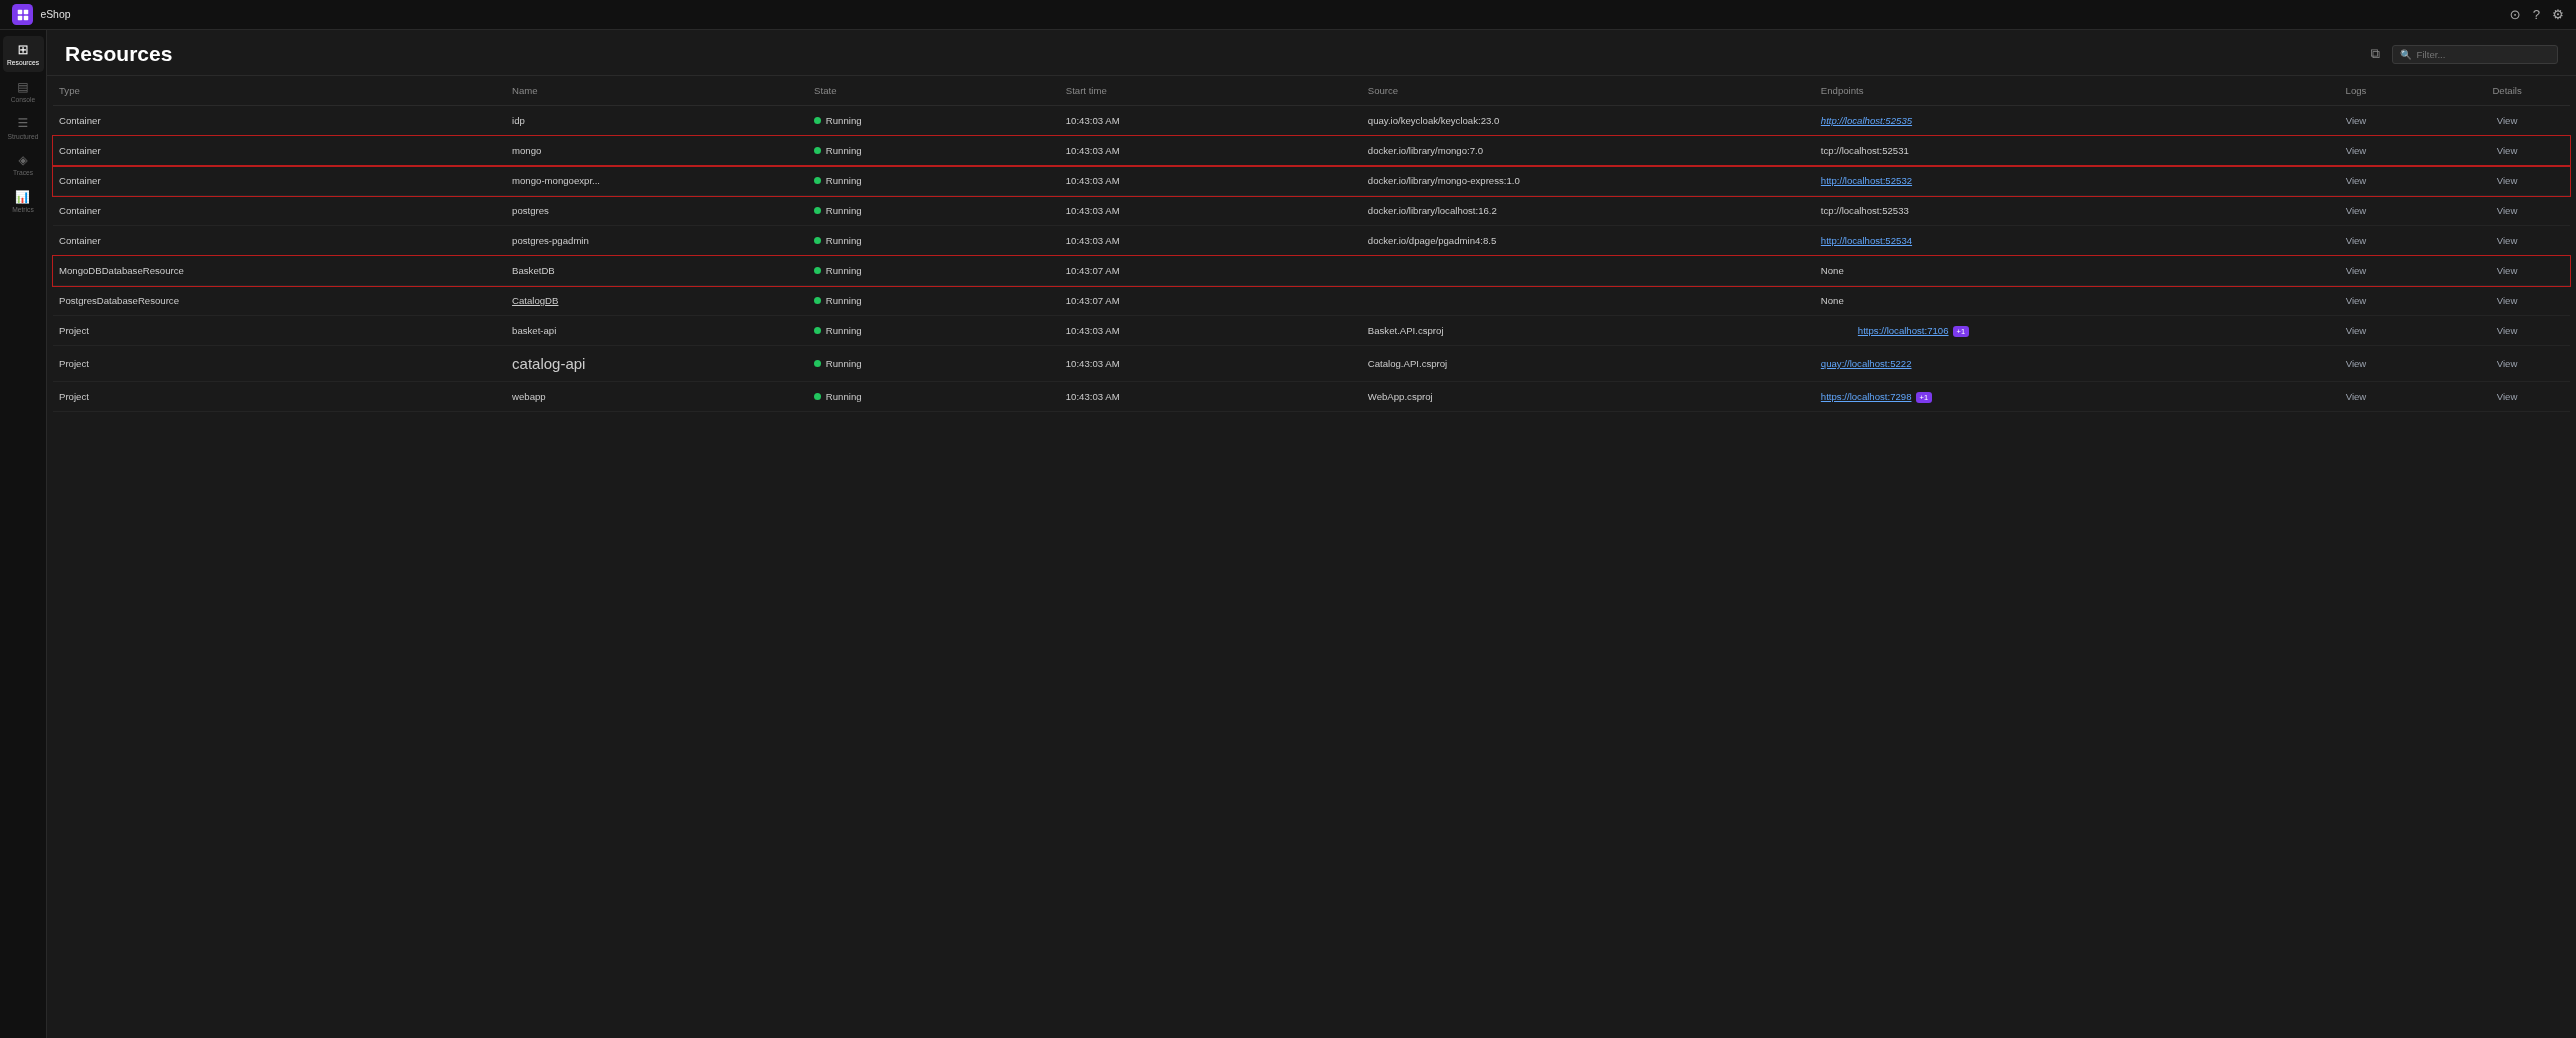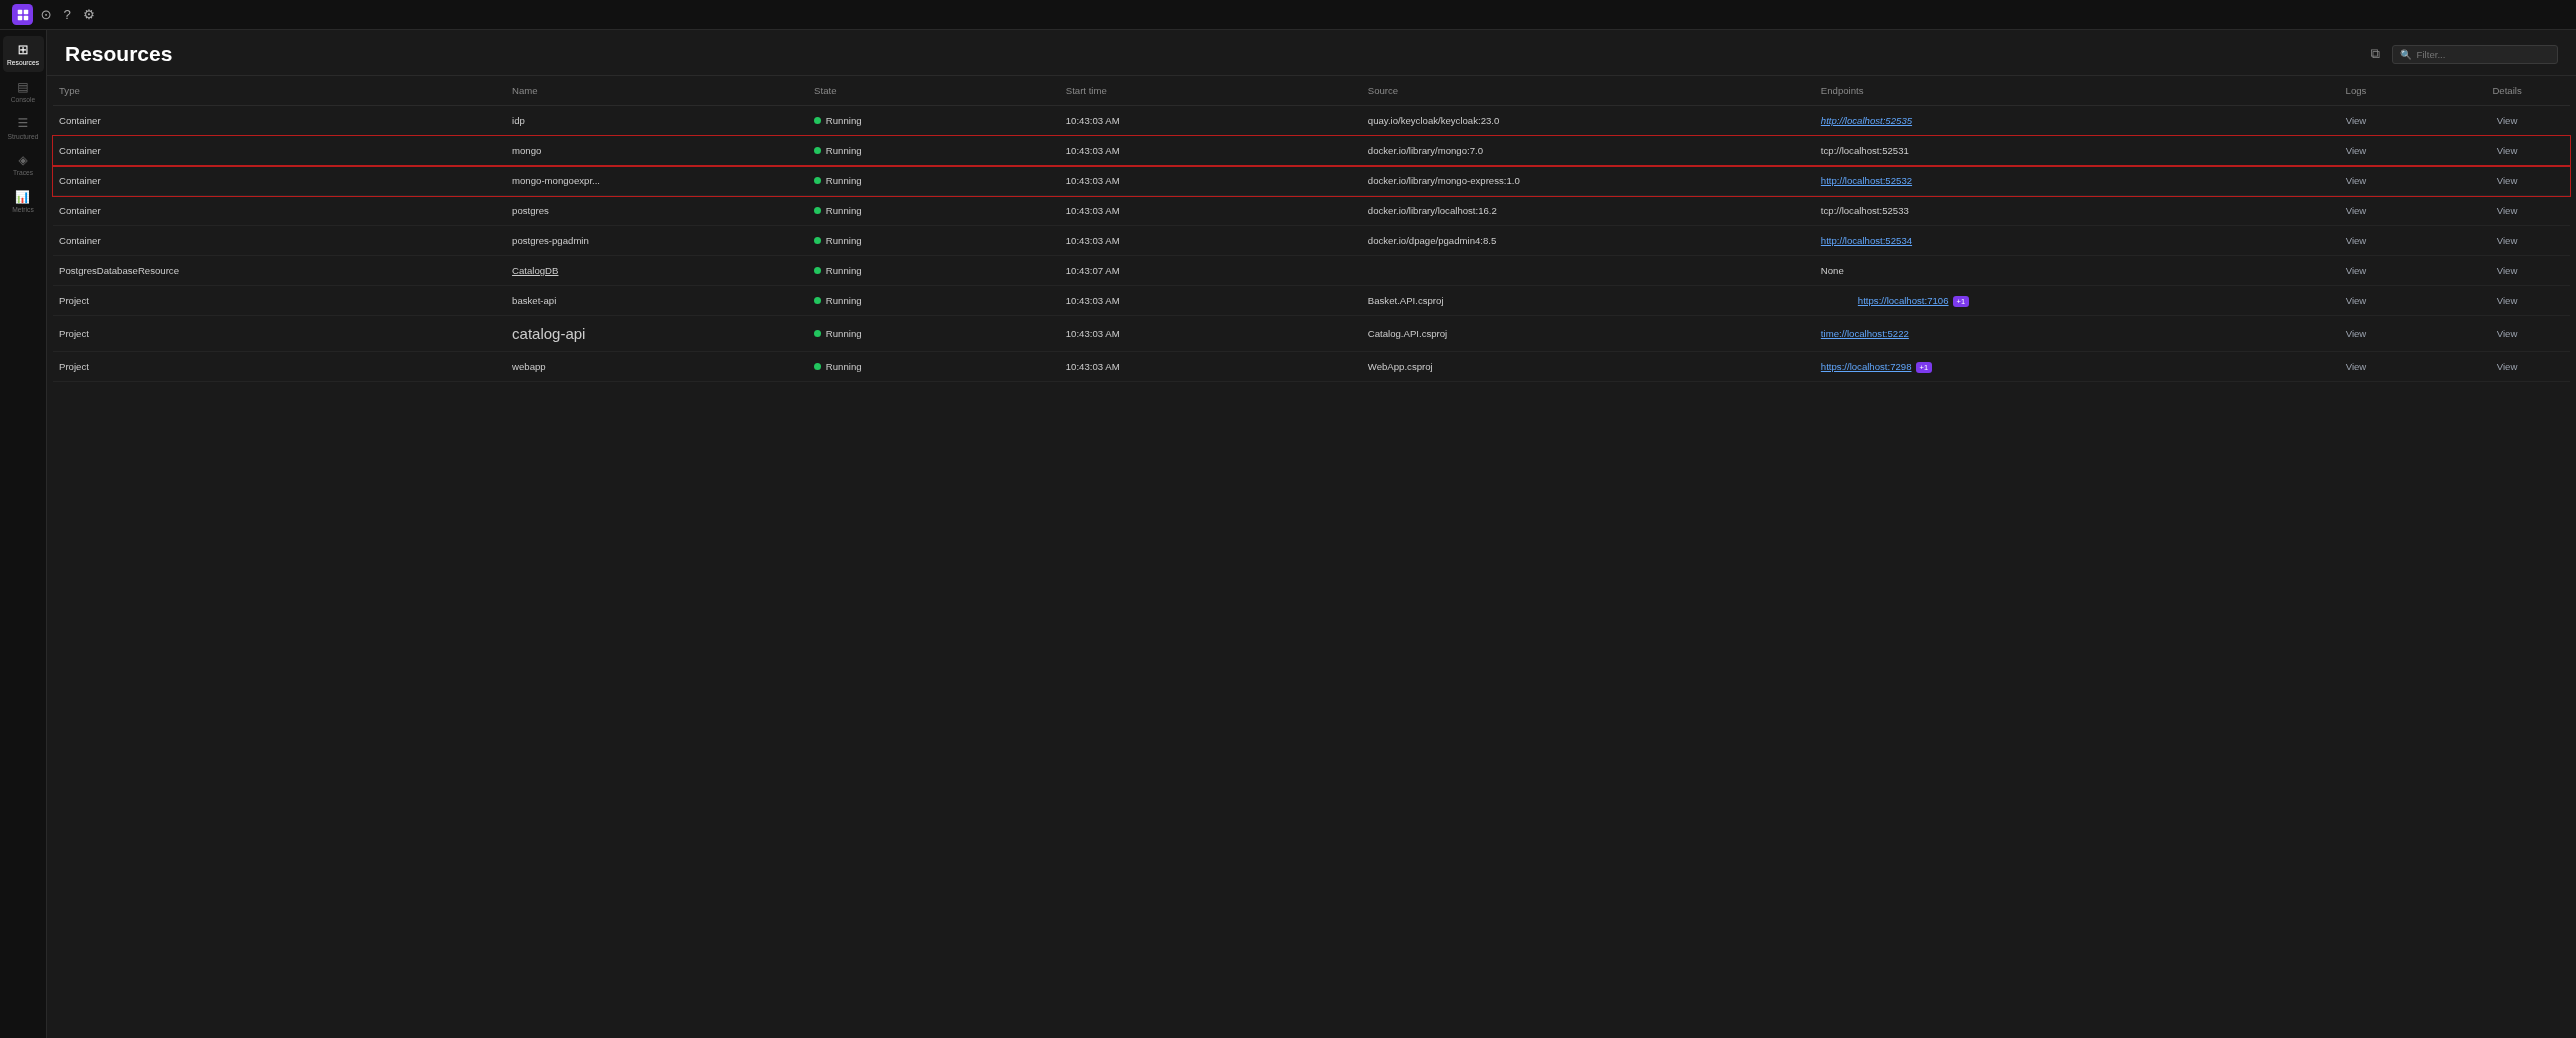--- a/index.html
+++ b/index.html
@@ -46,20 +46,21 @@
 
 <div style="position:fixed;top:0;left:0;right:0;height:30px;background:#111;display:flex;align-items:center;padding:0 12px;border-bottom:0.7px solid #2a2a2a;z-index:200;">
   <div style="width:21px;height:21px;background:#7c3aed;border-radius:4.4px;display:flex;align-items:center;justify-content:center;margin-right:7.4px;">
     <svg width="12" height="12" viewBox="0 0 16 16" fill="white">
       <rect x="1" y="1" width="6" height="6" rx="1"></rect>
       <rect x="9" y="1" width="6" height="6" rx="1"></rect>
       <rect x="1" y="9" width="6" height="6" rx="1"></rect>
       <rect x="9" y="9" width="6" height="6" rx="1"></rect>
     </svg>
   </div>
+  <span style="color:#e0e0e0;font-size:10.4px;font-weight:500;flex:1;font-family:-apple-system,BlinkMacSystemFont,'Segoe UI',sans-serif;">eShop</span>
   <div style="display:flex;align-items:center;gap:12px;">
     <span style="color:#aaa;font-size:13.3px;cursor:pointer;">⊙</span>
     <span style="color:#aaa;font-size:13.3px;cursor:pointer;">?</span>
     <span style="color:#aaa;font-size:13.3px;cursor:pointer;">⚙</span>
   </div>
 </div>
 
 <div style="display:flex;flex:1;margin-top:30px;height:calc(100vh - 30px);font-family:-apple-system,BlinkMacSystemFont,'Segoe UI',sans-serif;">
 
   <div style="width:47px;background:#111;display:flex;flex-direction:column;align-items:center;padding-top:6px;gap:1.5px;border-right:0.7px solid #2a2a2a;flex-shrink:0;">
@@ -187,36 +188,51 @@
                   <span style="width: 7.4px; height: 7.4px; border-radius: 50%; background: rgb(34, 197, 94); flex-shrink: 0; display: inline-block;"></span>
                   <span>Running</span>
                 </div>
               </td>
               <td style="padding: 9px 6px; font-size: 9.6px; color: rgb(204, 204, 204);">10:43:03 AM</td>
               <td style="padding: 9px 6px; font-size: 9.6px; color: rgb(204, 204, 204);">docker.io/dpage/pgadmin4:8.5</td>
               <td style="padding: 9px 6px; font-size: 9.6px; color: rgb(204, 204, 204);"><a href="#" style="color: rgb(96, 165, 250); text-decoration: underline; cursor: pointer;">http://localhost:52534</a></td>
               <td style="padding: 9px 6px; font-size: 9.6px; color: rgb(204, 204, 204); text-align: center;"><span style="color: rgb(156, 163, 175); cursor: pointer;">View</span></td>
               <td style="padding: 9px 6px; font-size: 9.6px; color: rgb(204, 204, 204); text-align: center;"><span style="color: rgb(156, 163, 175); cursor: pointer;">View</span></td>
             </tr>
-            <tr style="border-bottom: 0.7px solid rgb(36, 36, 36);">
-              <td style="padding: 9px 6px; font-size: 9.6px; color: rgb(204, 204, 204);">PostgresDatabaseResource</td>
-              <td style="padding: 9px 6px; font-size: 9.6px; color: rgb(204, 204, 204); text-decoration: underline;">CatalogDB</td>
+            <tr style="border-bottom: 0.7px solid rgb(36, 36, 36); outline: rgb(185, 28, 28) solid 1.5px; outline-offset: -0.7px;">
+              <td style="padding: 9px 6px; font-size: 9.6px; color: rgb(204, 204, 204);">MongoDBDatabaseResource</td>
+              <td style="padding: 9px 6px; font-size: 9.6px; color: rgb(204, 204, 204);">BasketDB</td>
               <td style="padding: 9px 6px; font-size: 9.6px; color: rgb(204, 204, 204);">
                 <div style="display: flex; align-items: center; gap: 4.4px;">
                   <span style="width: 7.4px; height: 7.4px; border-radius: 50%; background: rgb(34, 197, 94); flex-shrink: 0; display: inline-block;"></span>
                   <span>Running</span>
                 </div>
               </td>
               <td style="padding: 9px 6px; font-size: 9.6px; color: rgb(204, 204, 204);">10:43:07 AM</td>
               <td style="padding: 9px 6px; font-size: 9.6px; color: rgb(204, 204, 204);"></td>
               <td style="padding: 9px 6px; font-size: 9.6px; color: rgb(204, 204, 204);">None</td>
               <td style="padding: 9px 6px; font-size: 9.6px; color: rgb(204, 204, 204); text-align: center;"><span style="color: rgb(156, 163, 175); cursor: pointer;">View</span></td>
               <td style="padding: 9px 6px; font-size: 9.6px; color: rgb(204, 204, 204); text-align: center;"><span style="color: rgb(156, 163, 175); cursor: pointer;">View</span></td>
             </tr>
             <tr style="border-bottom: 0.7px solid rgb(36, 36, 36);">
+              <td style="padding: 9px 6px; font-size: 9.6px; color: rgb(204, 204, 204);">PostgresDatabaseResource</td>
+              <td style="padding: 9px 6px; font-size: 9.6px; color: rgb(204, 204, 204); text-decoration: underline;">CatalogDB</td>
+              <td style="padding: 9px 6px; font-size: 9.6px; color: rgb(204, 204, 204);">
+                <div style="display: flex; align-items: center; gap: 4.4px;">
+                  <span style="width: 7.4px; height: 7.4px; border-radius: 50%; background: rgb(34, 197, 94); flex-shrink: 0; display: inline-block;"></span>
+                  <span>Running</span>
+                </div>
+              </td>
+              <td style="padding: 9px 6px; font-size: 9.6px; color: rgb(204, 204, 204);">10:43:07 AM</td>
+              <td style="padding: 9px 6px; font-size: 9.6px; color: rgb(204, 204, 204);"></td>
+              <td style="padding: 9px 6px; font-size: 9.6px; color: rgb(204, 204, 204);">None</td>
+              <td style="padding: 9px 6px; font-size: 9.6px; color: rgb(204, 204, 204); text-align: center;"><span style="color: rgb(156, 163, 175); cursor: pointer;">View</span></td>
+              <td style="padding: 9px 6px; font-size: 9.6px; color: rgb(204, 204, 204); text-align: center;"><span style="color: rgb(156, 163, 175); cursor: pointer;">View</span></td>
+            </tr>
+            <tr style="border-bottom: 0.7px solid rgb(36, 36, 36);">
               <td style="padding: 9px 6px; font-size: 9.6px; color: rgb(204, 204, 204);">Project</td>
               <td style="padding: 9px 6px; font-size: 9.6px; color: rgb(204, 204, 204);">basket-api</td>
               <td style="padding: 9px 6px; font-size: 9.6px; color: rgb(204, 204, 204);">
                 <div style="display: flex; align-items: center; gap: 4.4px;">
                   <span style="width: 7.4px; height: 7.4px; border-radius: 50%; background: rgb(34, 197, 94); flex-shrink: 0; display: inline-block;"></span>
                   <span>Running</span>
                 </div>
               </td>
               <td style="padding: 9px 6px; font-size: 9.6px; color: rgb(204, 204, 204);">10:43:03 AM</td>
               <td style="padding: 9px 6px; font-size: 9.6px; color: rgb(204, 204, 204);">Basket.API.csproj</td>
@@ -228,21 +244,21 @@
               <td style="padding: 9px 6px; font-size: 9.6px; color: rgb(204, 204, 204);">Project</td>
               <td style="padding: 9px 6px; font-size: 15px; color: rgb(204, 204, 204);">catalog-api</td>
               <td style="padding: 9px 6px; font-size: 9.6px; color: rgb(204, 204, 204);">
                 <div style="display: flex; align-items: center; gap: 4.4px;">
                   <span style="width: 7.4px; height: 7.4px; border-radius: 50%; background: rgb(34, 197, 94); flex-shrink: 0; display: inline-block;"></span>
                   <span>Running</span>
                 </div>
               </td>
               <td style="padding: 9px 6px; font-size: 9.6px; color: rgb(204, 204, 204);">10:43:03 AM</td>
               <td style="padding: 9px 6px; font-size: 9.6px; color: rgb(204, 204, 204);">Catalog.API.csproj</td>
-              <td style="padding: 9px 6px; font-size: 9.6px; color: rgb(204, 204, 204);"><a href="#" style="color: rgb(96, 165, 250); text-decoration: underline; cursor: pointer;">time://localhost:5222</a></td>
+              <td style="padding: 9px 6px; font-size: 9.6px; color: rgb(204, 204, 204);"><a href="#" style="color: rgb(96, 165, 250); text-decoration: underline; cursor: pointer;">quay://localhost:5222</a></td>
               <td style="padding: 9px 6px; font-size: 9.6px; color: rgb(204, 204, 204); text-align: center;"><span style="color: rgb(156, 163, 175); cursor: pointer;">View</span></td>
               <td style="padding: 9px 6px; font-size: 9.6px; color: rgb(204, 204, 204); text-align: center;"><span style="color: rgb(156, 163, 175); cursor: pointer;">View</span></td>
             </tr>
             <tr style="border-bottom: 0.7px solid rgb(36, 36, 36);">
               <td style="padding: 9px 6px; font-size: 9.6px; color: rgb(204, 204, 204);">Project</td>
               <td style="padding: 9px 6px; font-size: 9.6px; color: rgb(204, 204, 204);">webapp</td>
               <td style="padding: 9px 6px; font-size: 9.6px; color: rgb(204, 204, 204);">
                 <div style="display: flex; align-items: center; gap: 4.4px;">
                   <span style="width: 7.4px; height: 7.4px; border-radius: 50%; background: rgb(34, 197, 94); flex-shrink: 0; display: inline-block;"></span>
                   <span>Running</span>

